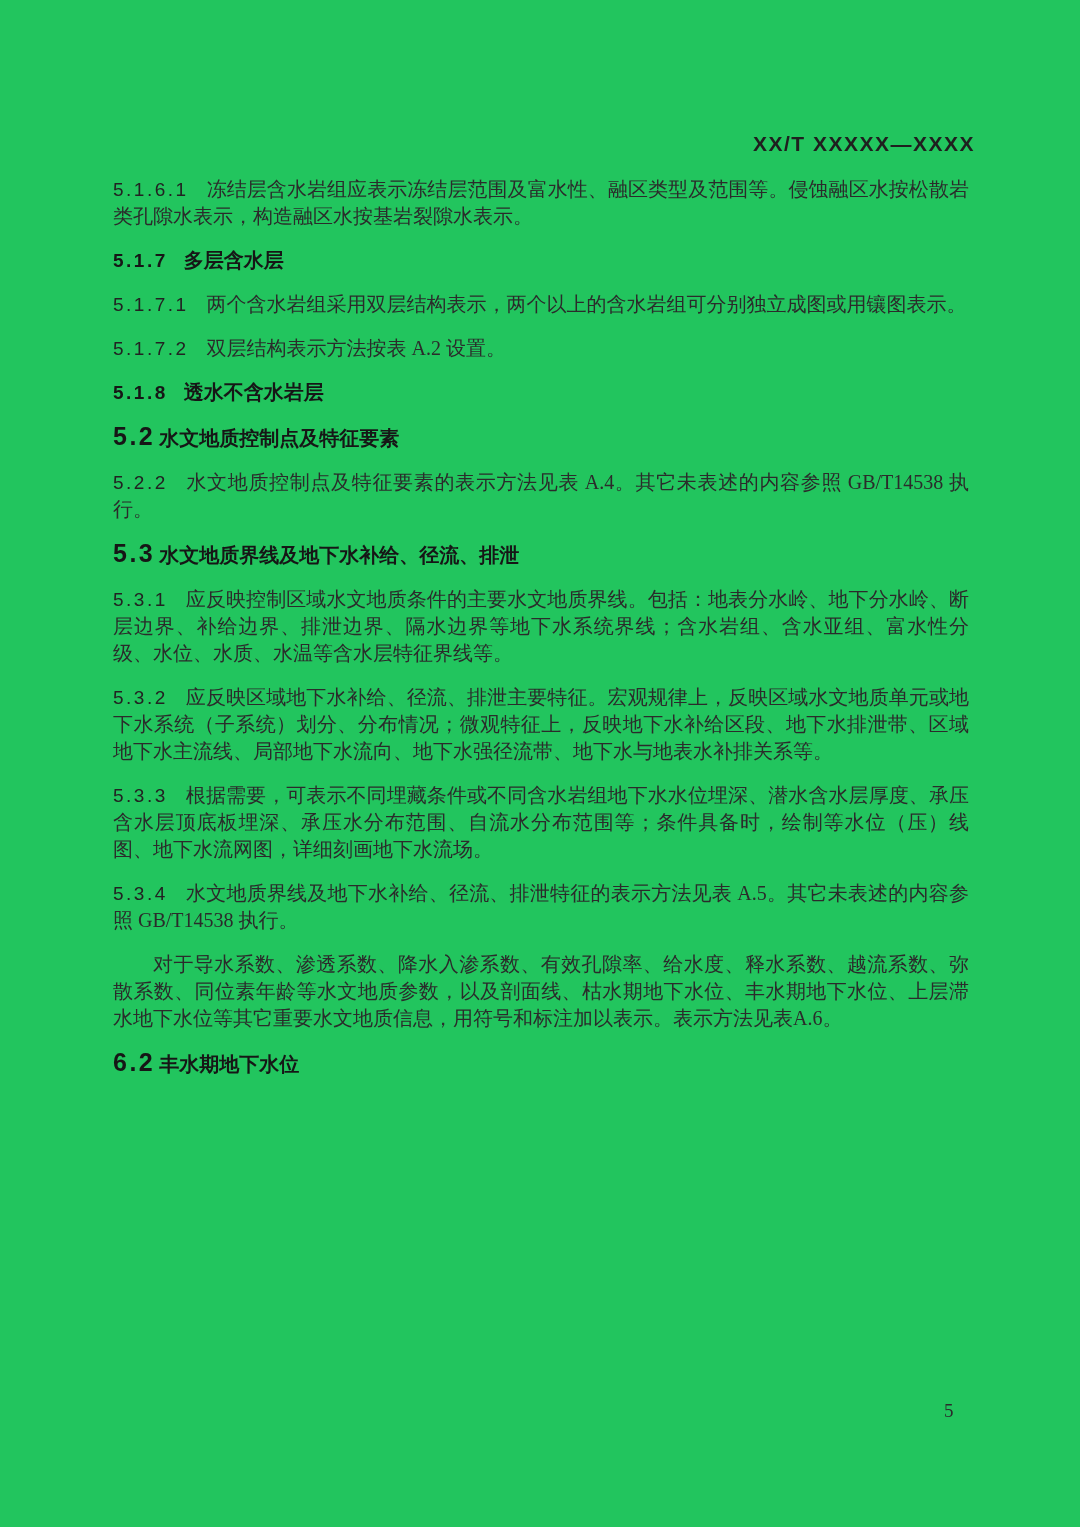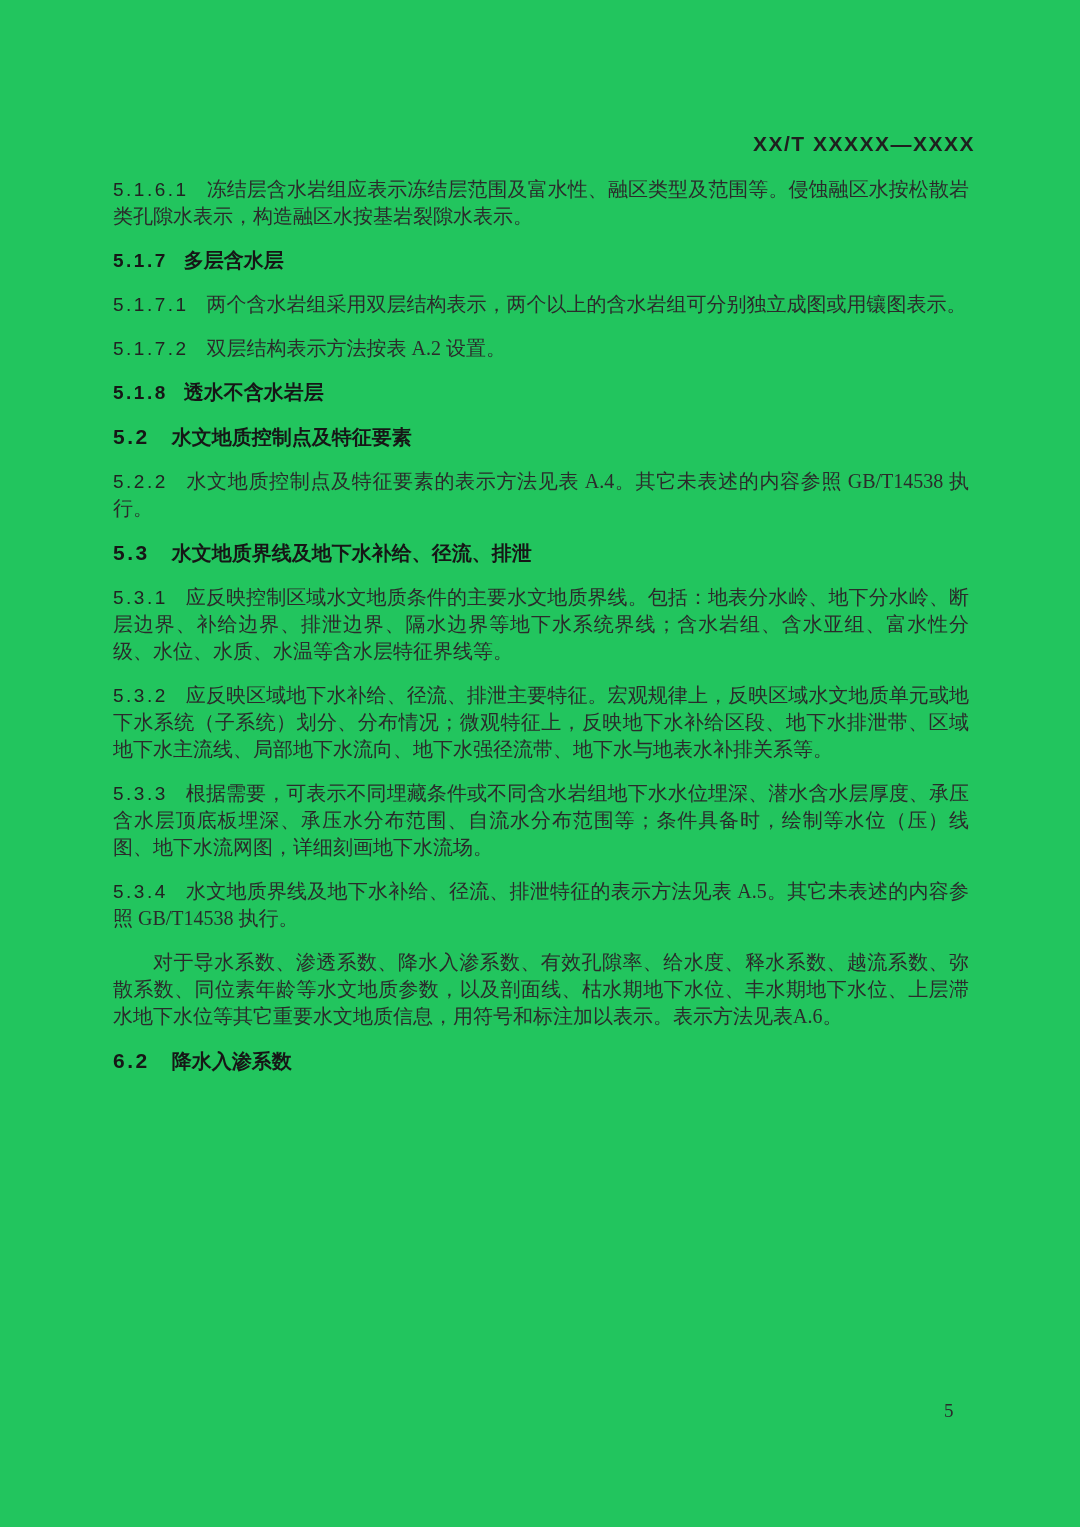--- a/index.html
+++ b/index.html
@@ -64,23 +64,23 @@
   }
 
   
   .h2 {
     margin-left: 0;
     font-family: "Liberation Sans", "DejaVu Sans", sans-serif;
     font-weight: 700;
     color: #161616;
   }
   .h2 .num {
-    font-size: 21px;
+    font-size: 25px;
     letter-spacing: 2.5px;
-    margin-right: 22px;
+    margin-right: 4px;
   }
 
   
   .body-full { margin-left: 76px; }
 
   
   .body-flush { margin-left: 0; text-indent: 40px; }
 
   .page-number {
     position: absolute;
@@ -123,19 +123,19 @@
 
     <p class="block clause"><span class="num">5.3.2</span><span>应反映区域地下水补给、径流、排泄主要特征。宏观规律上，反映区域水文地质单元或地下水系统（子系统）划分、分布情况；微观特征上，反映地下水补给区段、地下水排泄带、区域地下水主流线、局部地下水流向、地下水强径流带、地下水与地表水补排关系等。</span></p>
 
     <p class="block clause"><span class="num">5.3.3</span><span>根据需要，可表示不同埋藏条件或不同含水岩组地下水水位埋深、潜水含水层厚度、承压含水层顶底板埋深、承压水分布范围、自流水分布范围等；条件具备时，绘制等水位（压）线图、地下水流网图，详细刻画地下水流场。</span></p>
 
     <p class="block clause"><span class="num">5.3.4</span><span>水文地质界线及地下水补给、径流、排泄特征的表示方法见表 A.5。其它未表述的内容参照 GB/T14538 执行。</span></p>
 
 
     <p class="block body-flush">对于导水系数、渗透系数、降水入渗系数、有效孔隙率、给水度、释水系数、越流系数、弥散系数、同位素年龄等水文地质参数，以及剖面线、枯水期地下水位、丰水期地下水位、上层滞水地下水位等其它重要水文地质信息，用符号和标注加以表示。表示方法见表A.6。</p>
 
-    <p class="block h2"><span class="num">6.2</span><span>降水入渗系数</span></p>
+    <p class="block h2"><span class="num">6.2</span><span>丰水期地下水位</span></p>
 
   </div>
 
   <div class="page-number">5</div>
 
 </div>
 
 </body></html>

